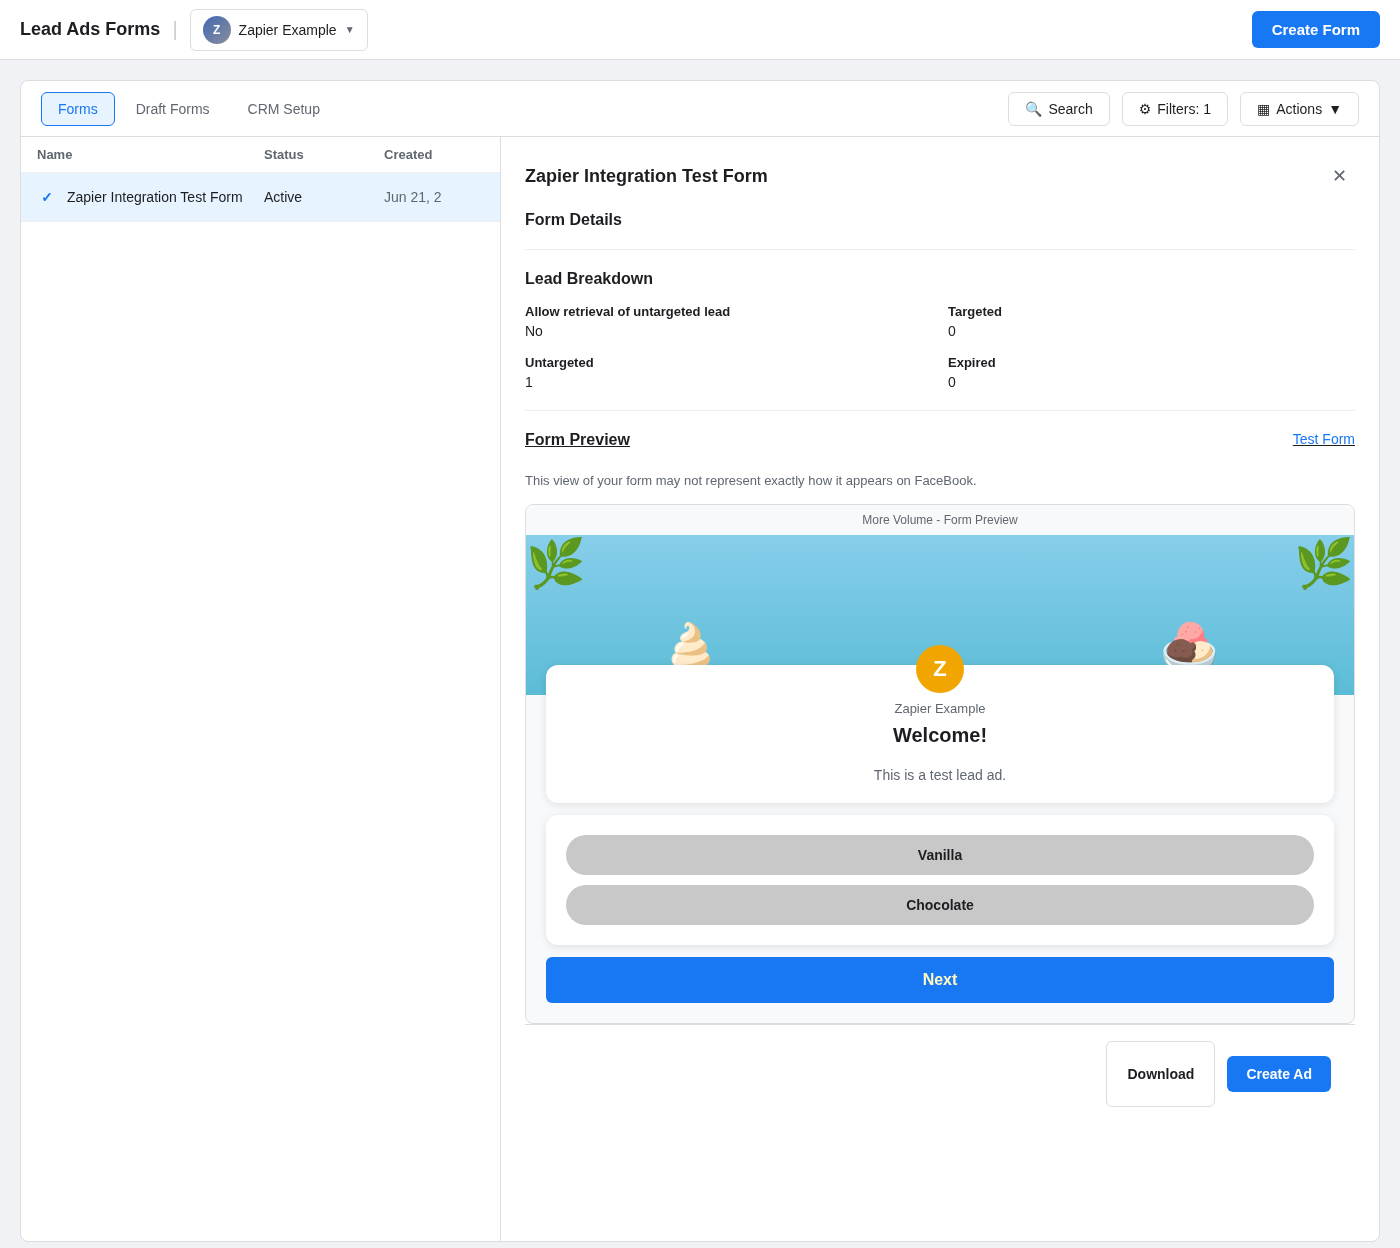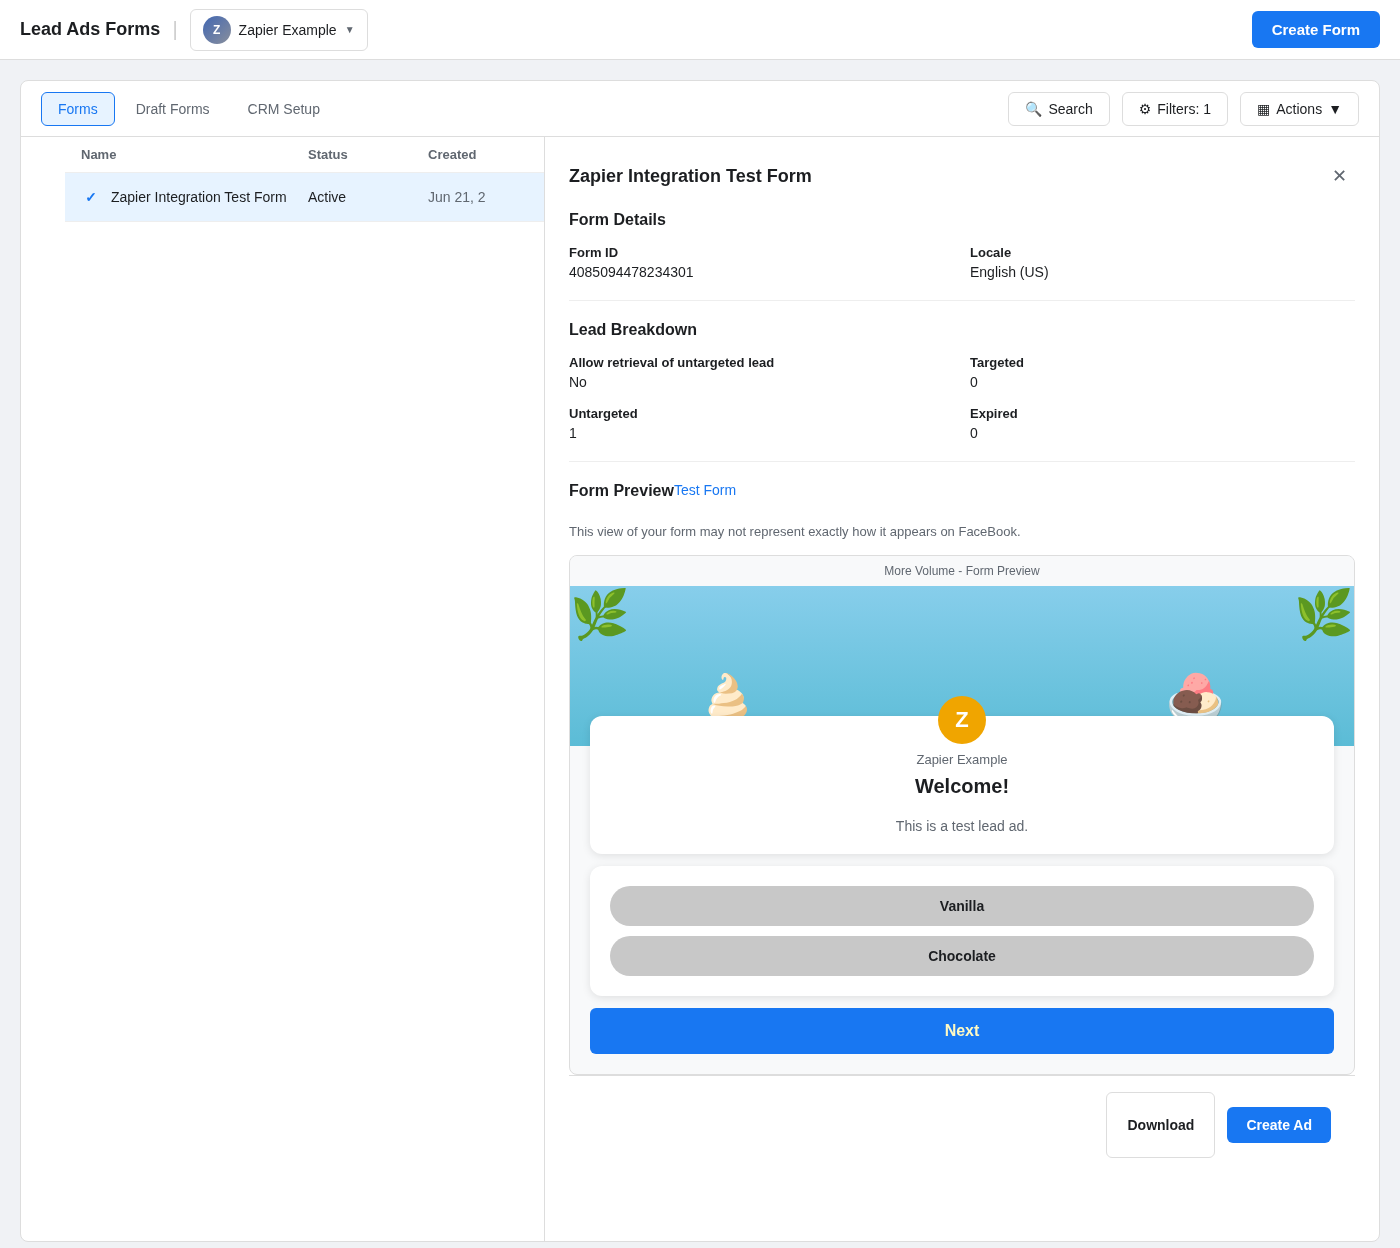--- a/index.html
+++ b/index.html
@@ -138,21 +138,20 @@
     .content-layout {
       display: flex;
       height: calc(1160px - 56px);
     }
 
     
     .table-panel {
       width: 480px;
       border-right: 1px solid #ddd;
       flex-shrink: 0;
-      margin-left: 44px;
     }
     .table-header {
       display: flex;
       border-bottom: 1px solid #eee;
       padding: 10px 16px;
     }
     .th {
       font-size: 13px;
       font-weight: 600;
       color: #606770;
@@ -250,21 +249,23 @@
 
     .lead-breakdown-grid {
       display: grid;
       grid-template-columns: 1fr 1fr;
       gap: 16px;
     }
 
     .form-preview-header {
       display: flex;
       align-items: flex-start;
+      justify-content: space-between;
       margin-bottom: 8px;
+      text-decoration: underline;
     }
     .form-preview-desc {
       font-size: 13px;
       color: #606770;
       margin-bottom: 16px;
     }
     .test-form-link {
       color: #1877F2;
       font-size: 14px;
       font-weight: 500;
@@ -511,30 +512,20 @@
 
     <div class="detail-panel">
 
       <div class="detail-header">
         <span class="detail-title">Zapier Integration Test Form</span>
         <button class="close-btn">✕</button>
       </div>
 
       <div>
         <div class="section-title">Form Details</div>
-        <div class="form-details-grid">
-          <div>
-            <div class="field-label">Form ID</div>
-            <div class="field-value">4085094478234301</div>
-          </div>
-          <div>
-            <div class="field-label">Locale</div>
-            <div class="field-value">English (US)</div>
-          </div>
-        </div>
       </div>
 
       <hr class="divider">
 
       <div>
         <div class="section-title">Lead Breakdown</div>
         <div class="lead-breakdown-grid">
           <div>
             <div class="field-label">Allow retrieval of untargeted lead</div>
             <div class="field-value">No</div>

